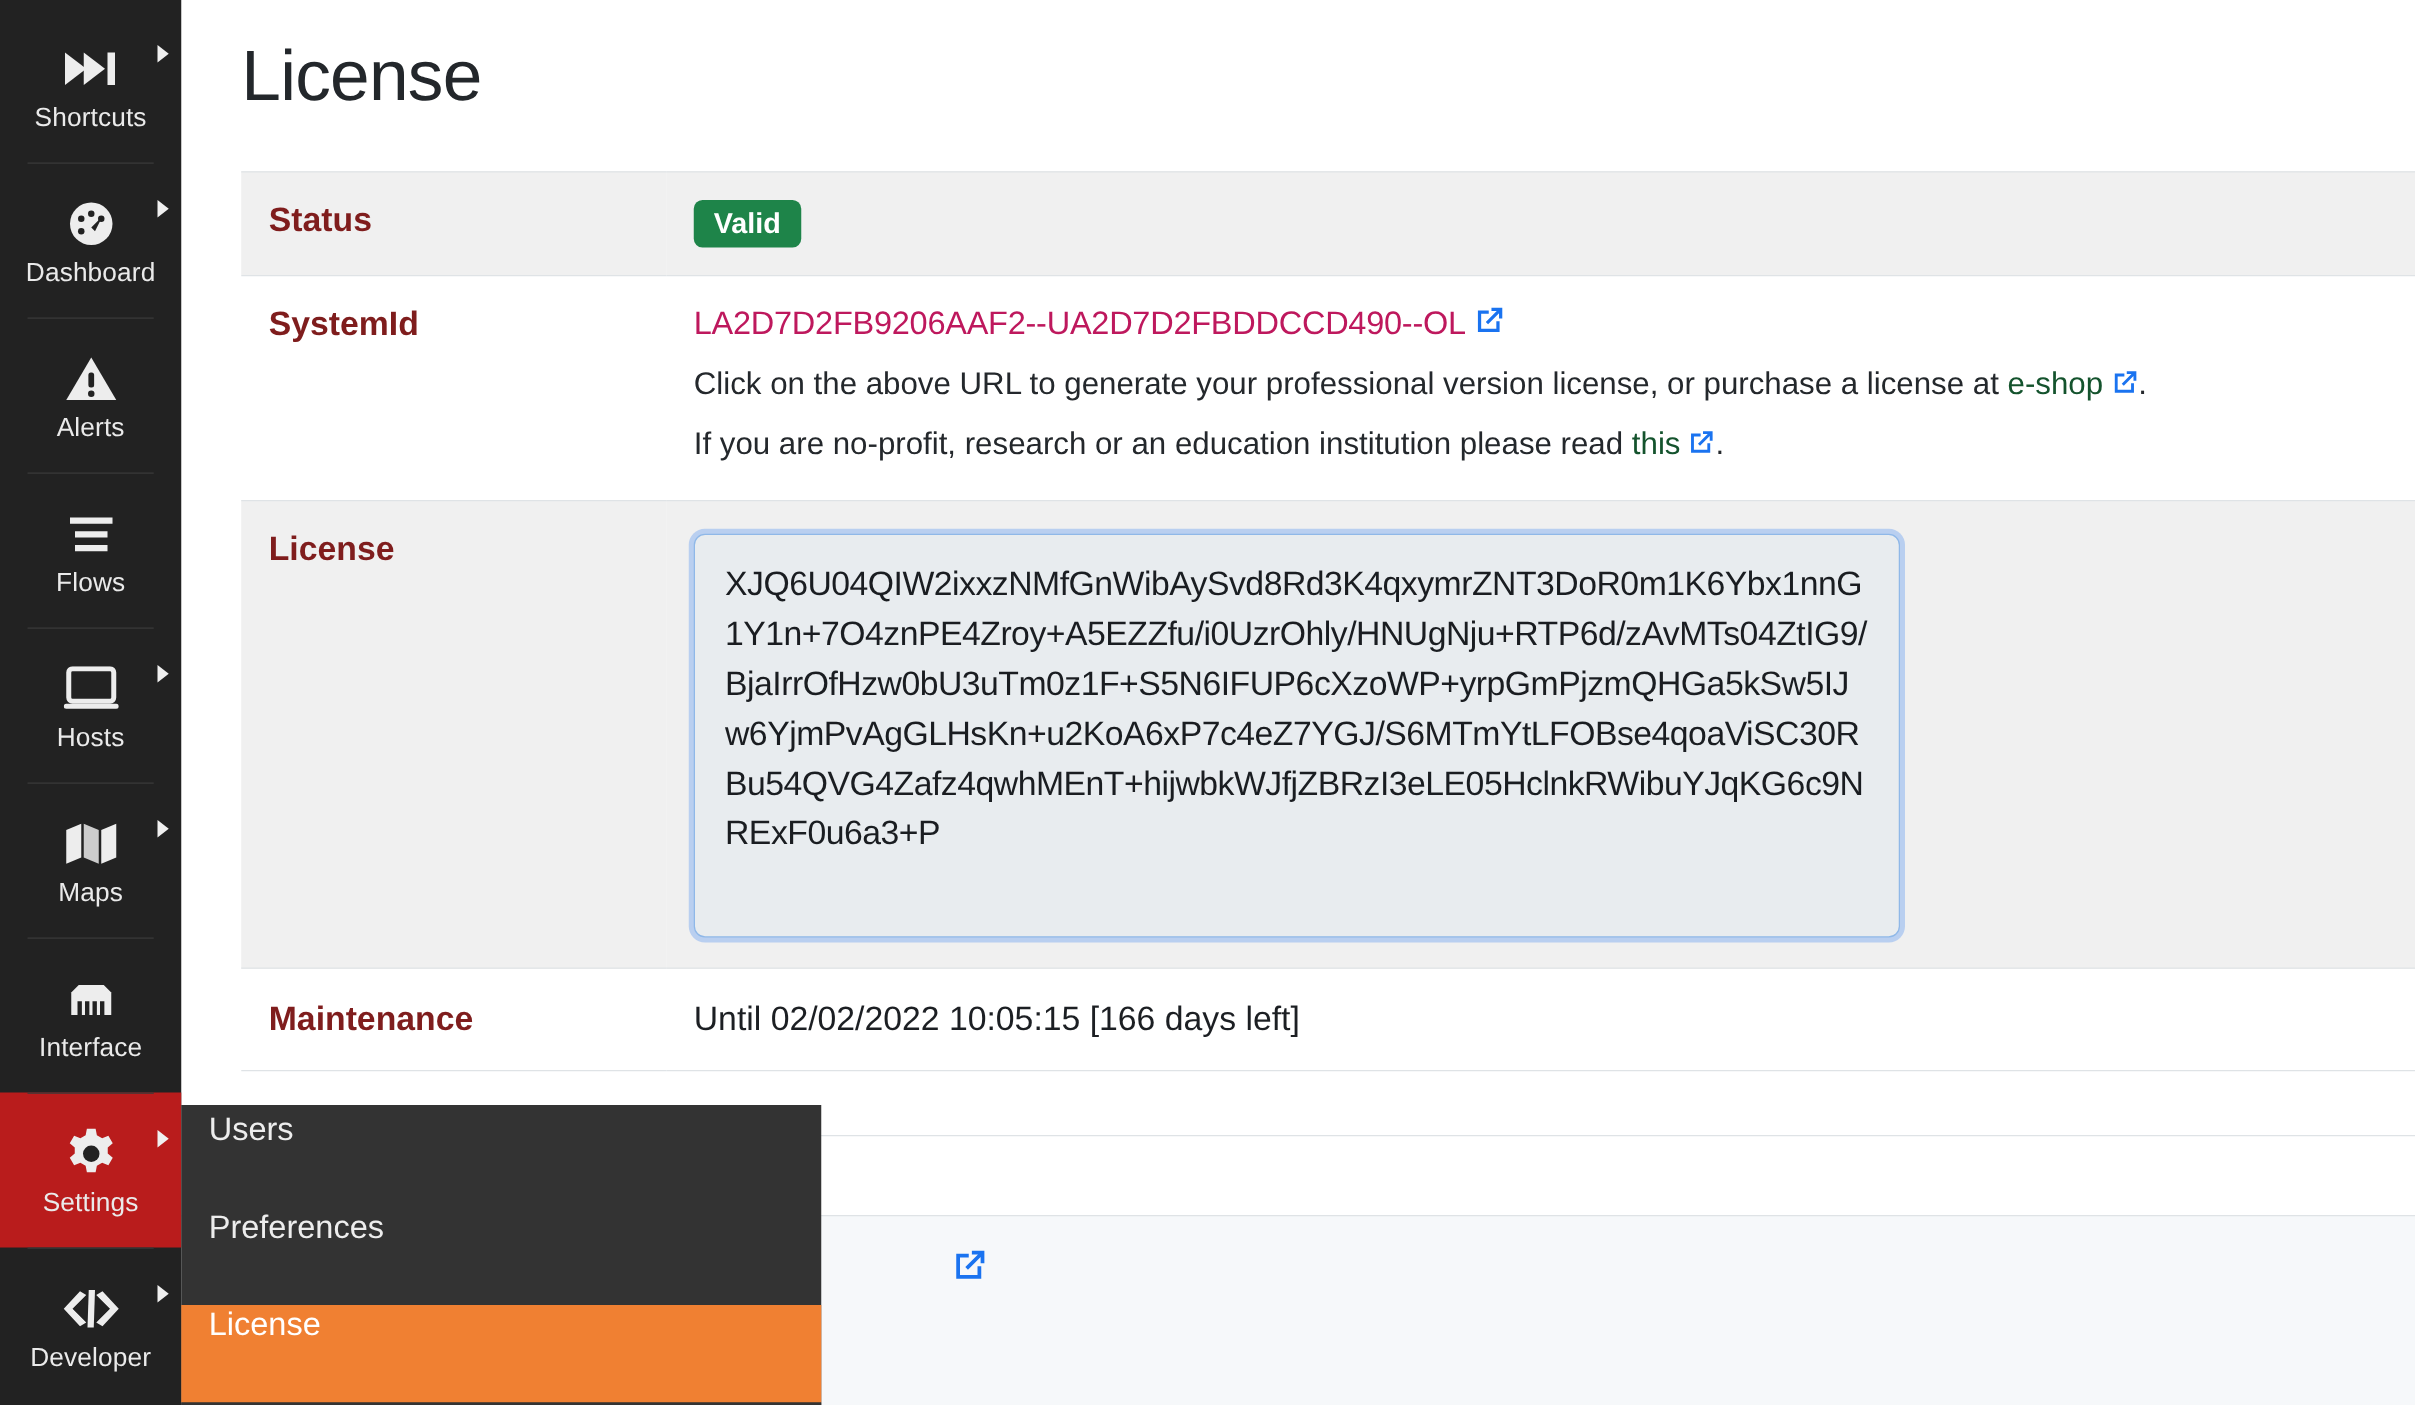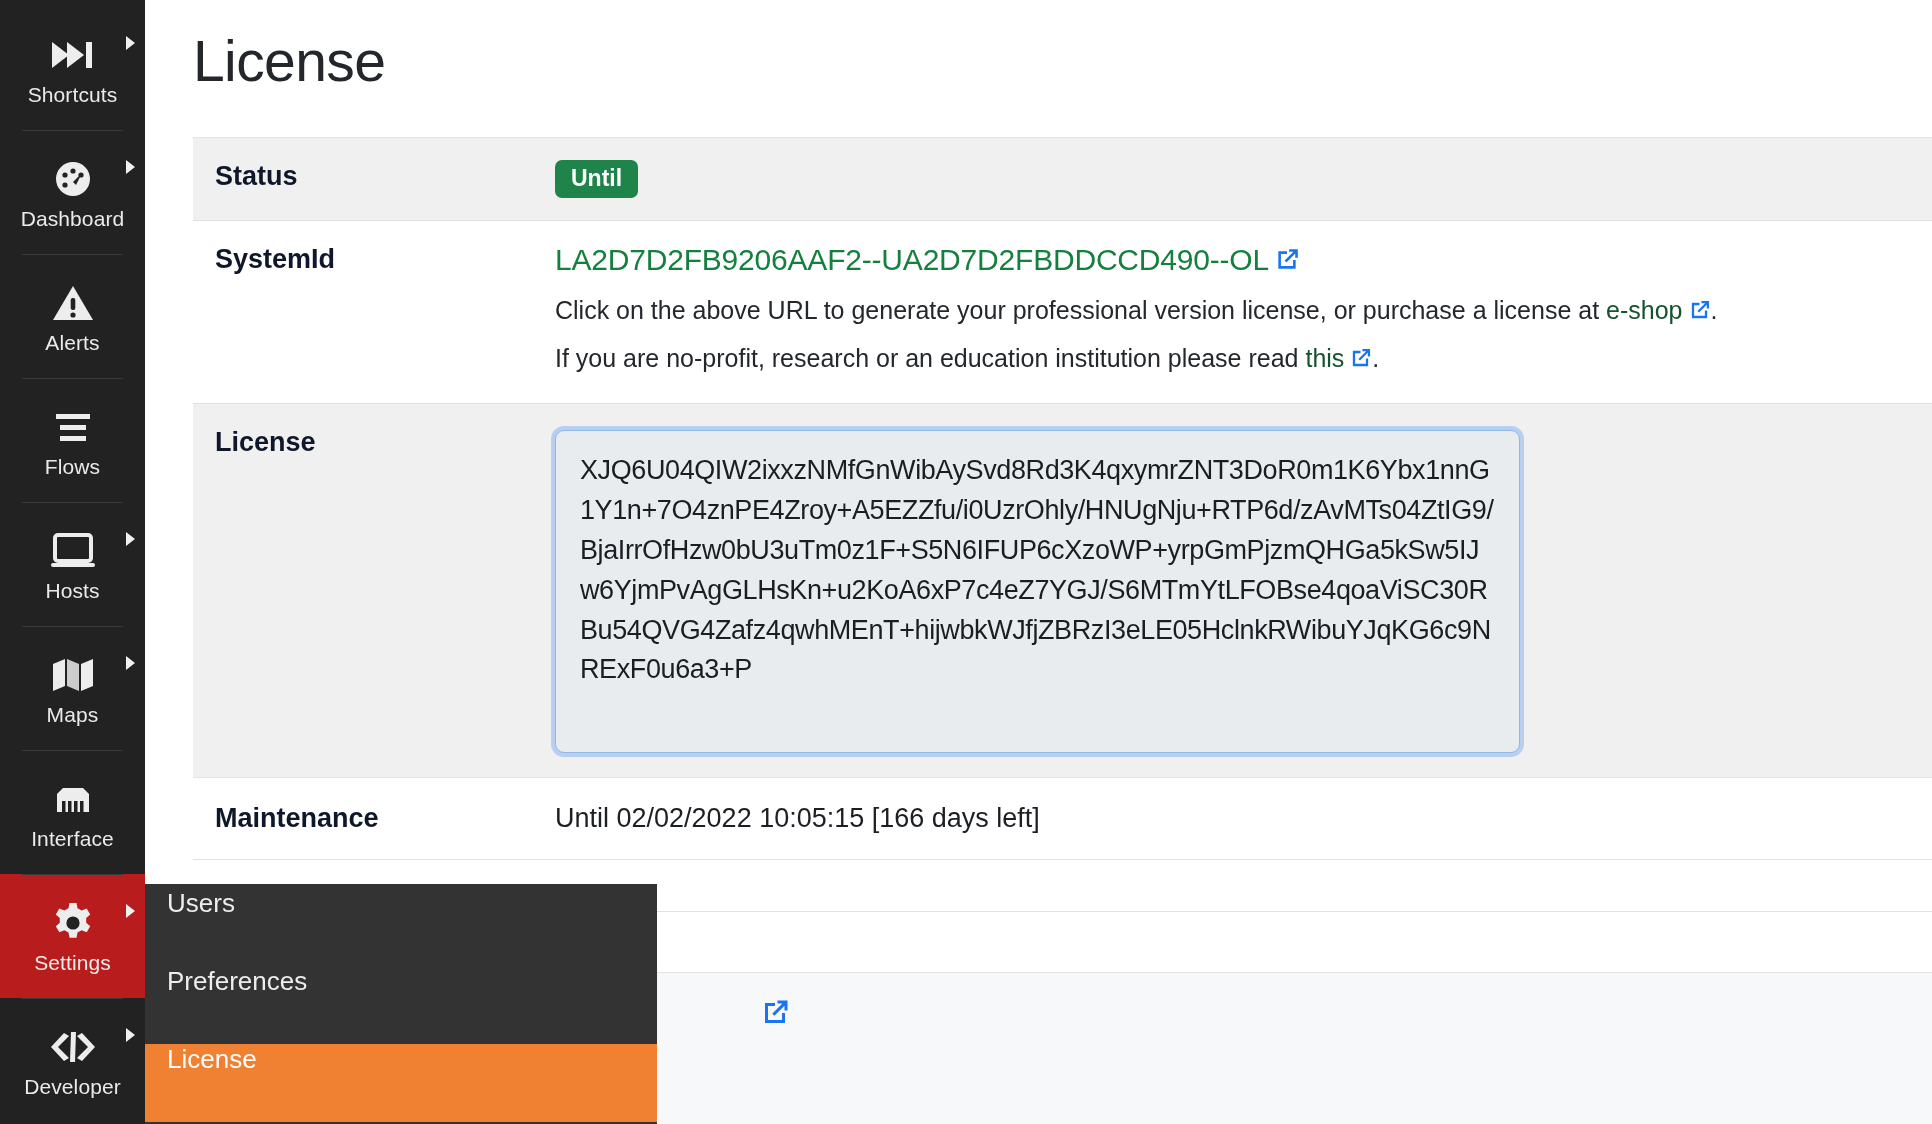--- a/index.html
+++ b/index.html
@@ -121,38 +121,38 @@
     border-top: 1px solid #dfe3e6;
     border-bottom: 1px solid #dfe3e6;
     vertical-align: top;
     padding: 22px 24px 22px 22px;
   }
   .lic-table tr.shaded td { background: #f0f0f0; }
   .col-label { width: 340px; }
   .row-label {
     font-size: 27px;
     font-weight: bold;
-    color: #0f172a;
+    color: #7f1d1d;
     line-height: 1.2;
   }
 
   .badge {
     display: inline-block;
     background: #1e8449;
     color: #ffffff;
     font-size: 23px;
     font-weight: bold;
     padding: 7px 16px 8px;
     border-radius: 7px;
     line-height: 1;
   }
 
   .sysid-link {
-    color: #15803d;
-    font-size: 30px;
+    color: #be185d;
+    font-size: 26px;
     text-decoration: none;
     letter-spacing: -.2px;
   }
   a.inline-link { color: #14532d; text-decoration: none; }
   .ext {
     display: inline-block;
     vertical-align: -3px;
     margin-left: 5px;
   }
   .desc-line { font-size: 25px; color: #24282c; line-height: 1.5; }
@@ -328,21 +328,21 @@
           <col class="col-label">
           <col>
         </colgroup>
       <tbody>
 
         <tr class="shaded">
           <td>
             <div class="row-label">Status</div>
           </td>
           <td>
-            <span class="badge">Until</span>
+            <span class="badge">Valid</span>
           </td>
         </tr>
 
         <tr>
           <td>
             <div class="row-label">SystemId</div>
           </td>
           <td>
             <a class="sysid-link" href="#"><span>LA2D7D2FB9206AAF2--UA2D7D2FBDDCCD490--OL</span><span class="ext"><svg width="26" height="26" viewBox="0 0 24 24">
                     <path d="M4 4h8v2.4H6.4v11.2h11.2V12H20v8H4z" fill="#1a73f0"></path>

